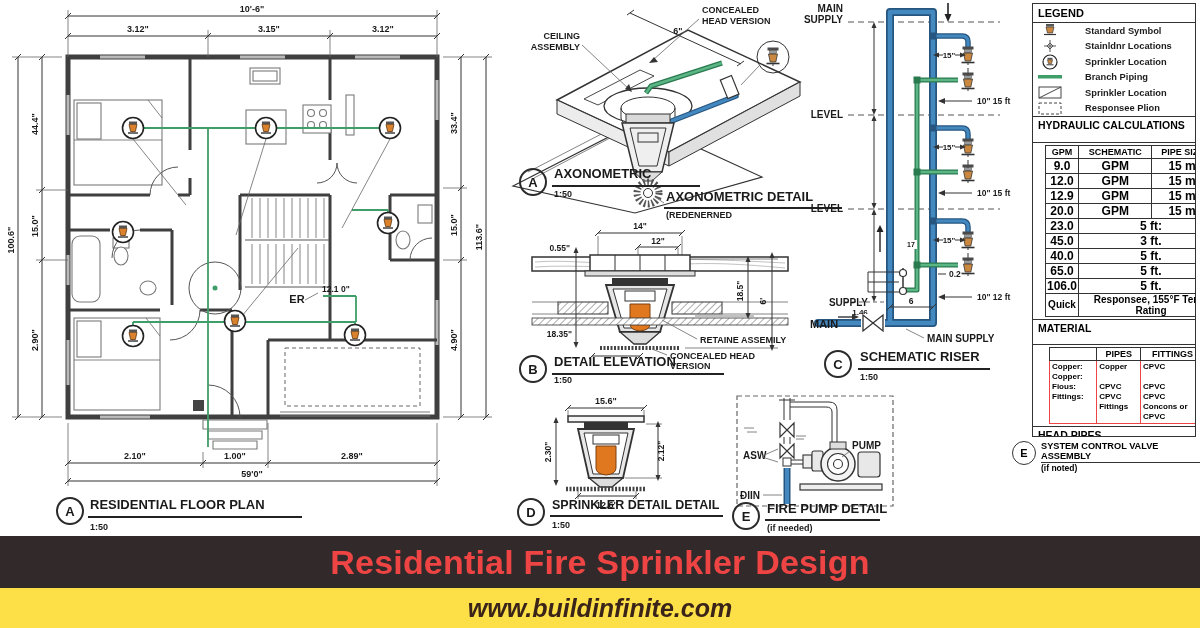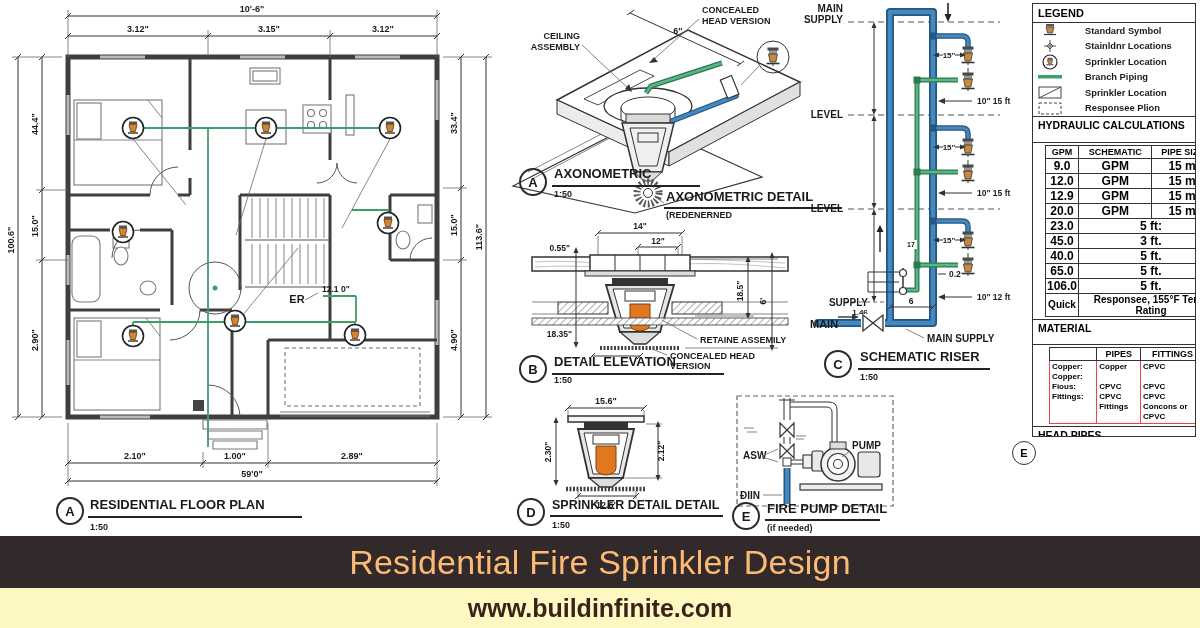--- a/index.html
+++ b/index.html
@@ -41,21 +41,21 @@
   .mt td{border:1px solid #ef4444;vertical-align:top;padding:1px 2px}
   .mt td div{min-height:10px;font-size:8px;font-weight:700;line-height:10px;text-align:left}
   .mt td.lc div{text-align:left}
   .heads{display:flex;justify-content:space-around;align-items:center;padding:3px 6px;height:46px}
   .ht-grid{display:grid;grid-template-columns:60px 1fr;padding:1px 5px;font-size:8.4px;font-weight:700;line-height:10.3px}
   .valve{position:absolute;left:1012px;top:441px;width:188px;display:flex;gap:5px;align-items:flex-start}
   .valve .refc{width:22px;height:22px;border:1.6px solid #333;border-radius:50%;display:flex;align-items:center;justify-content:center;font-size:11px;font-weight:700;background:#fff;flex:none}
   .valve .vt{font-size:9.2px;font-weight:700;border-bottom:1.5px solid #333;padding-bottom:1px}
   .valve .vs{font-size:8.5px;font-weight:700}
   .banner-dark{position:absolute;left:0;top:536px;width:1200px;height:52px;display:flex;align-items:center;justify-content:center}
-  .banner-dark span{color:#fdba74;font-size:34px;font-weight:400;letter-spacing:.2px}
+  .banner-dark span{color:#ef4444;font-size:34px;font-weight:700;letter-spacing:.2px}
   .banner-orange{position:absolute;left:0;top:588px;width:1200px;height:40px;display:flex;align-items:center;justify-content:center}
   .banner-orange span{font-size:25px;font-weight:700}
 </style>
 </head>
 <body>
 
 
 
 <svg width="1030" height="536" viewBox="0 0 1030 536">
 <defs>
@@ -639,23 +639,27 @@
   </div>
   <div class="ht-grid">
     <span>PENDENT:</span>
       <span>Quick Response,</span>
 
   </div>
 </aside>
 
 <div class="valve">
   <div class="refc">E</div>
+  <div>
+    <div class="vt">SYSTEM CONTROL VALVE ASSEMBLY</div>
+    <div class="vs">(if noted)</div>
+  </div>
 </div>
 
 <div class="banner-dark" style="background: rgb(50, 42, 42);">
   <span>Residential Fire Sprinkler Design</span>
 </div>
-<div class="banner-orange" style="background: #fef9c3;">
+<div class="banner-orange" style="background: #fde047; font-style: italic;">
   <span style="color: rgb(58, 36, 26);">www.buildinfinite.com</span>
 </div>
 
 
 
 
 </body></html>

